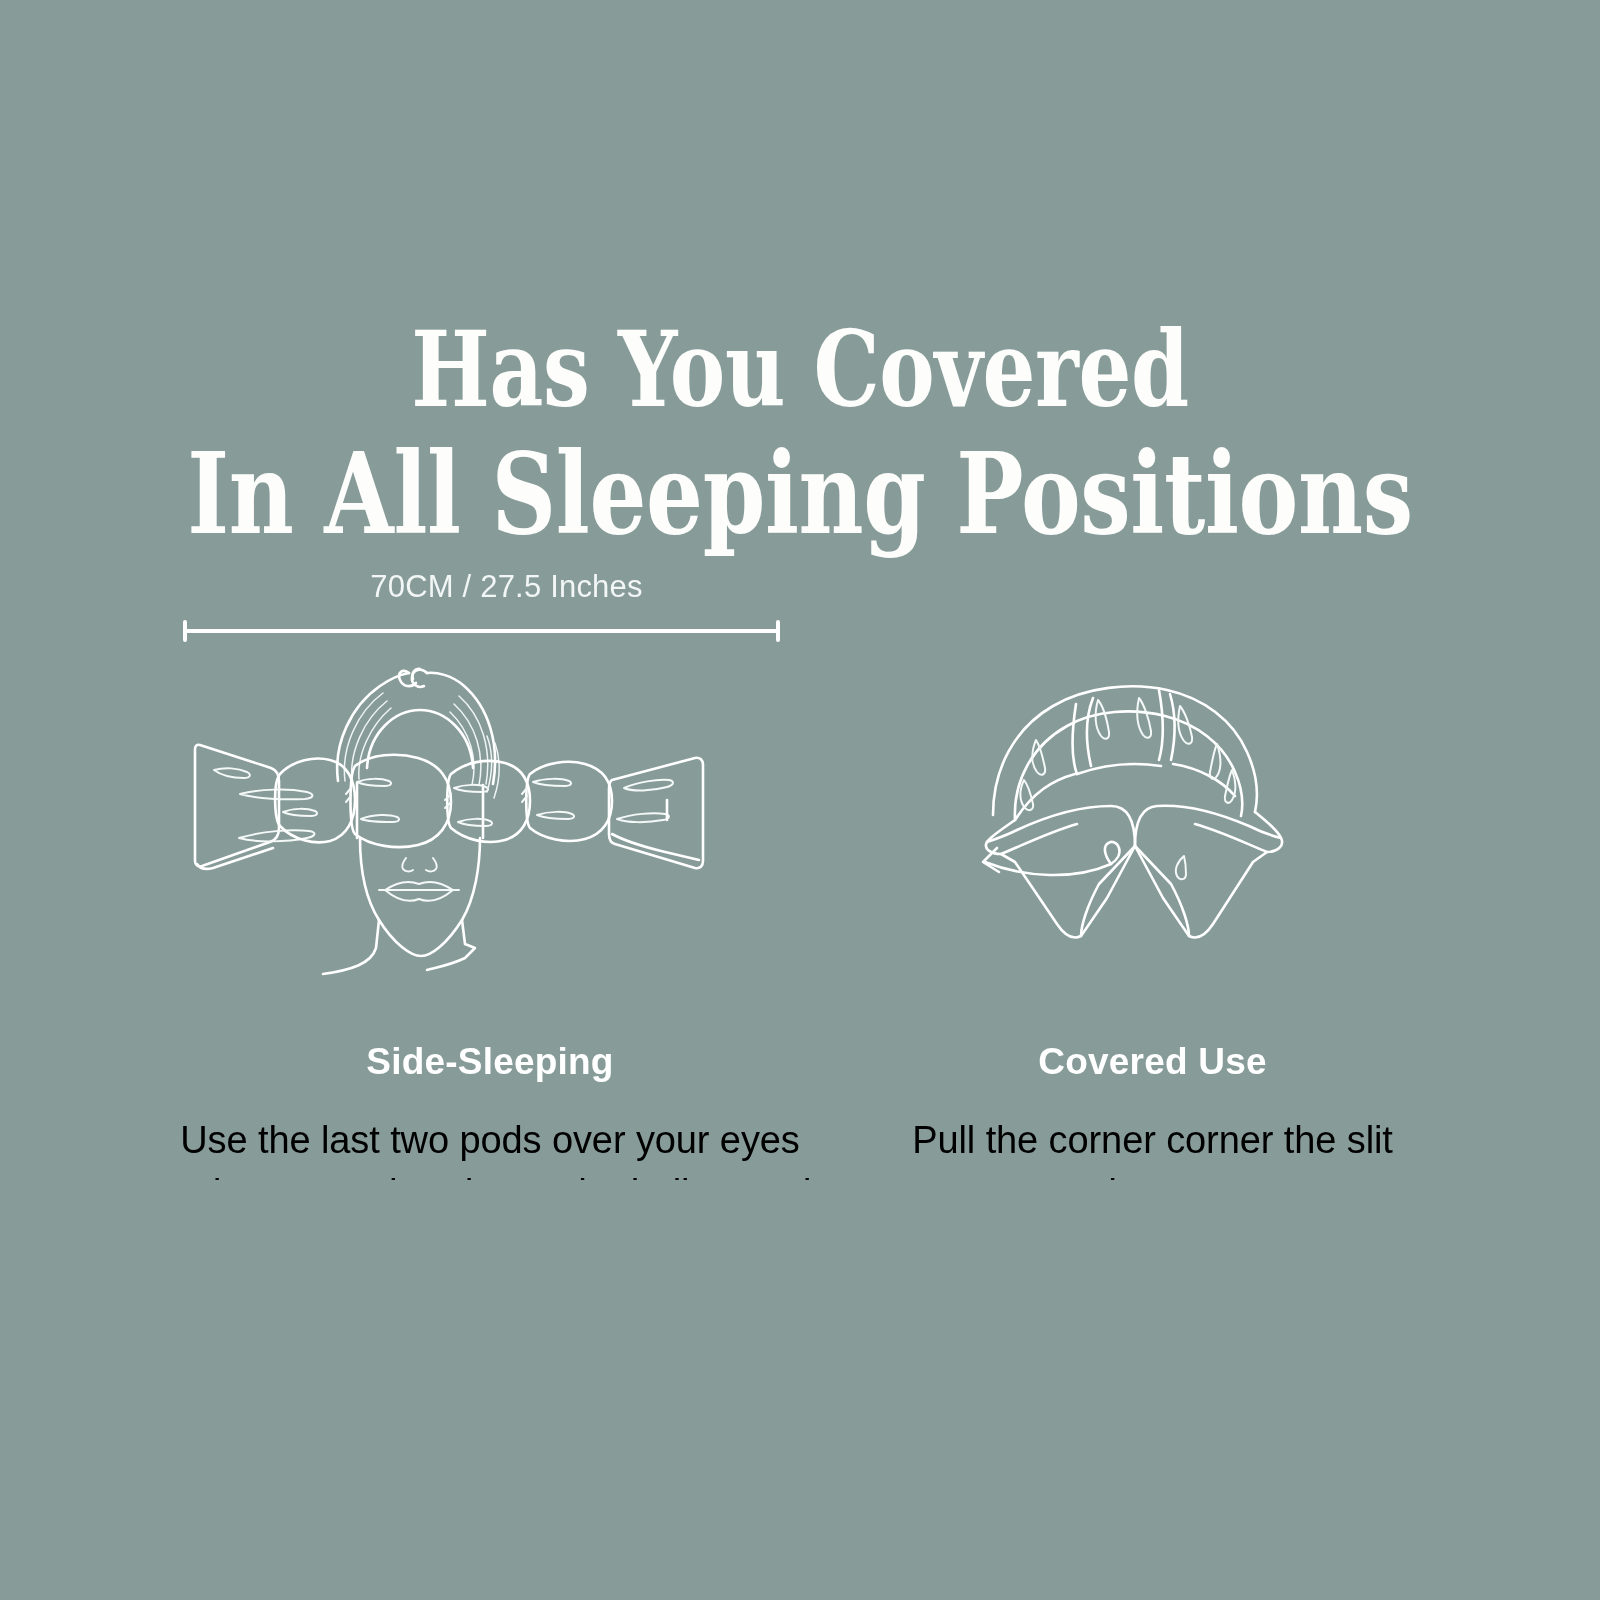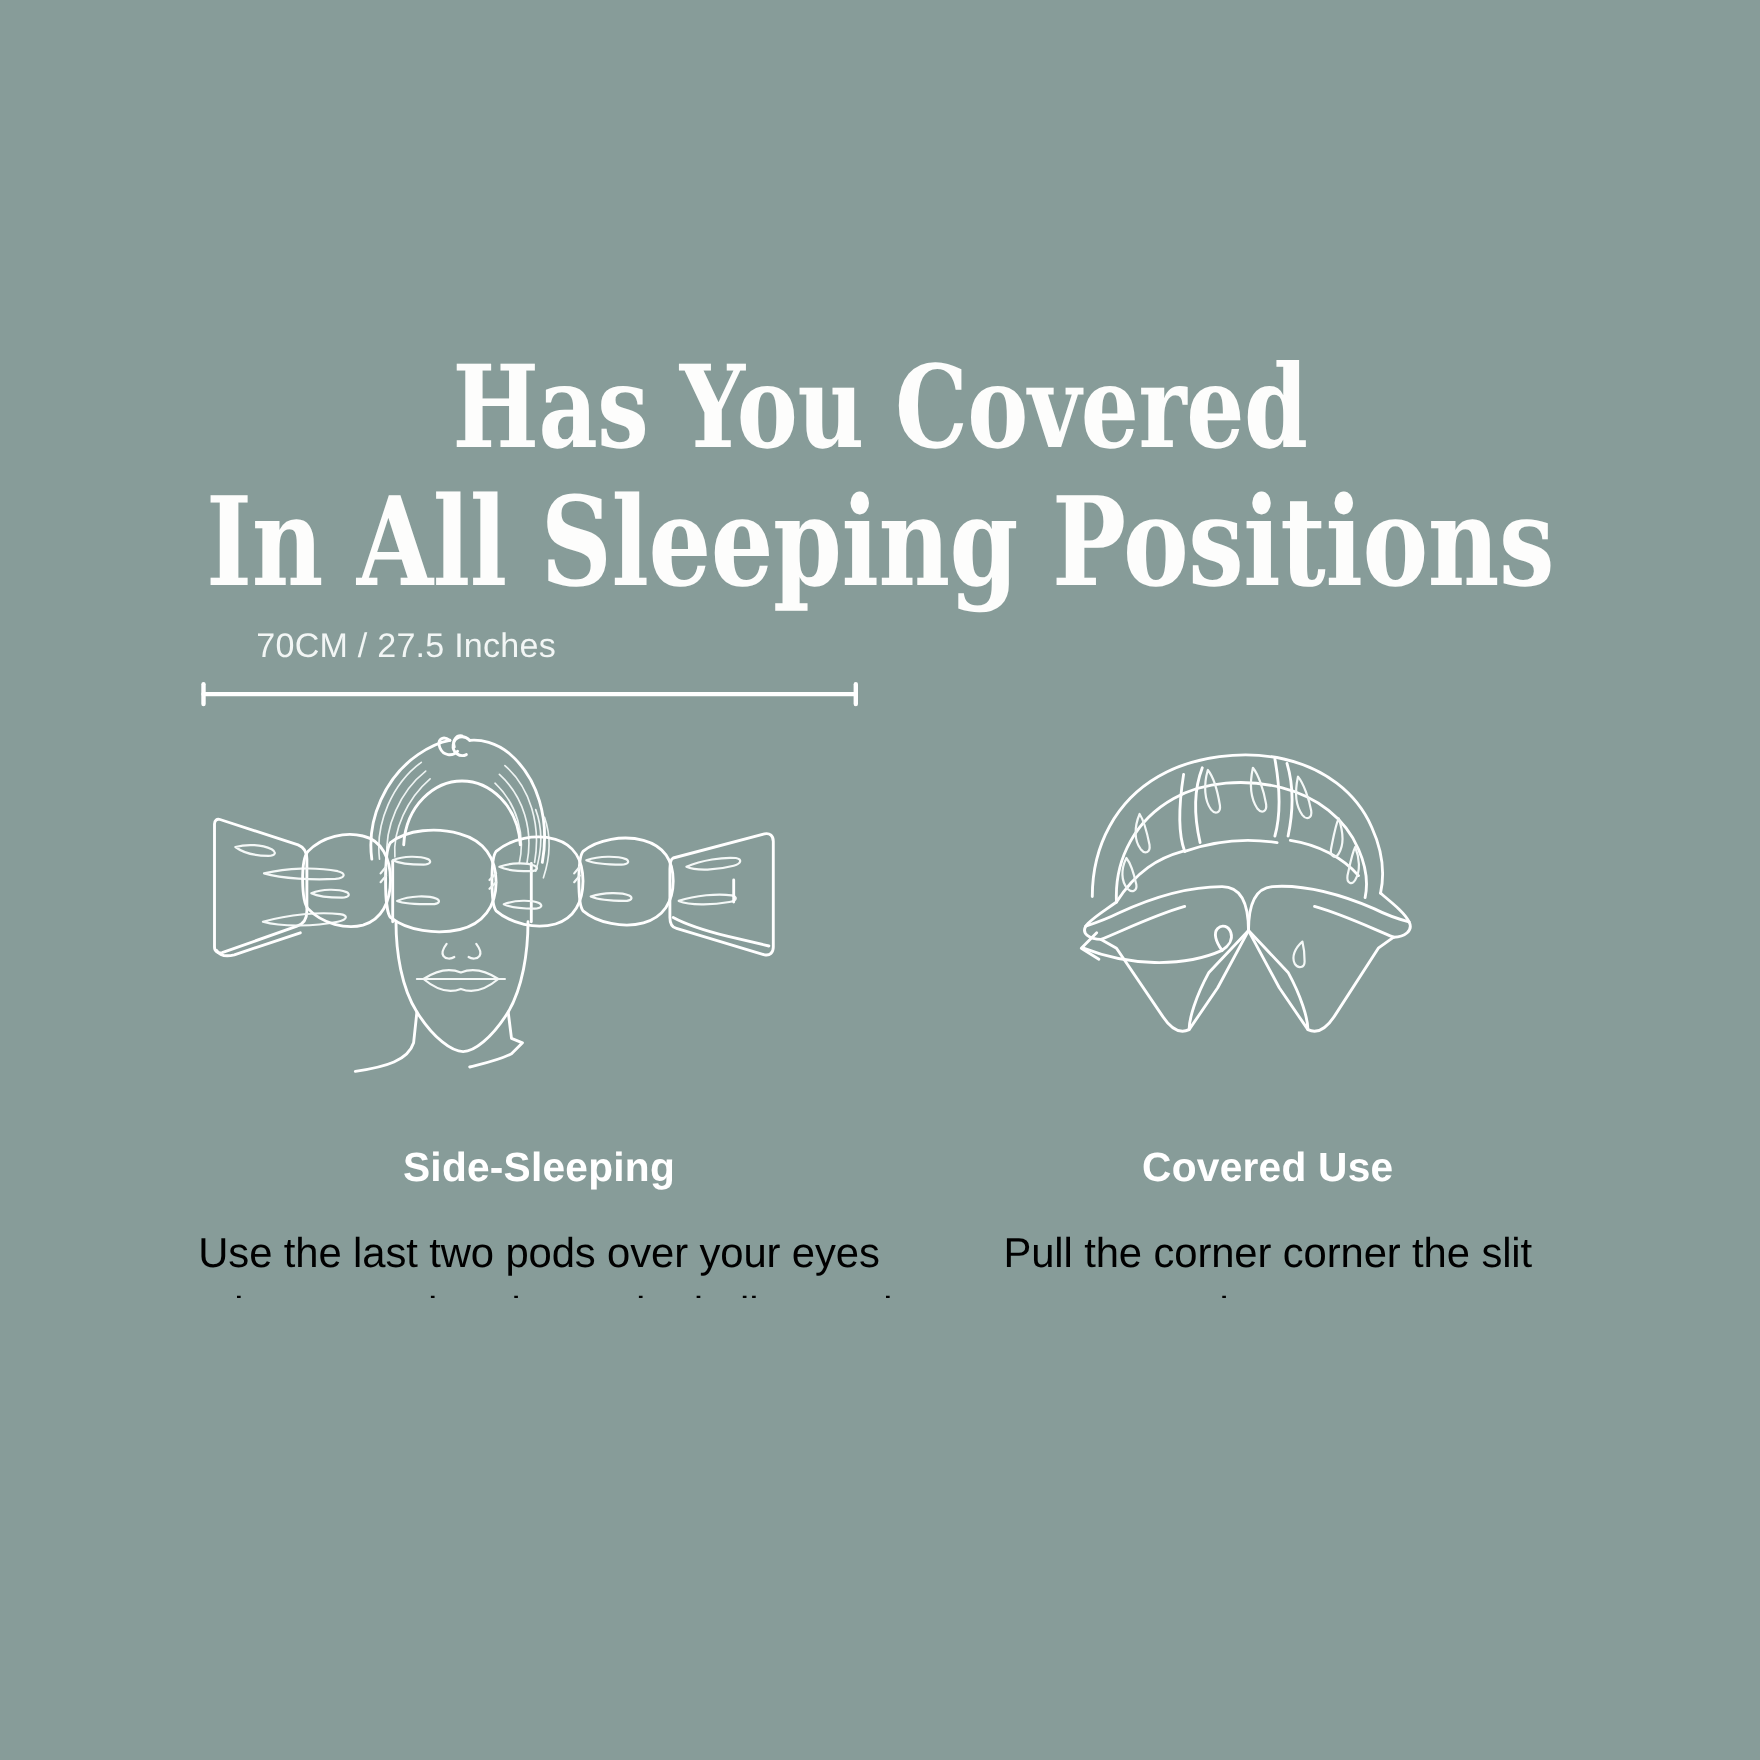--- a/index.html
+++ b/index.html
@@ -50,21 +50,21 @@
   
   .measure-wrap {
     position: absolute;
     left: 183px;
     top: 570px;
     width: 597px;
   }
   .measure-label {
     font-size: 31px;
     color: #f2f6f5;
-    text-align: left;
+    text-align: center;
     letter-spacing: 0.2px;
     line-height: 1.1;
     font-weight: 400;
     margin-bottom: 16px;
     padding-left: 50px;
   }
   .measure-bar {
     position: relative;
     height: 22px;
   }

